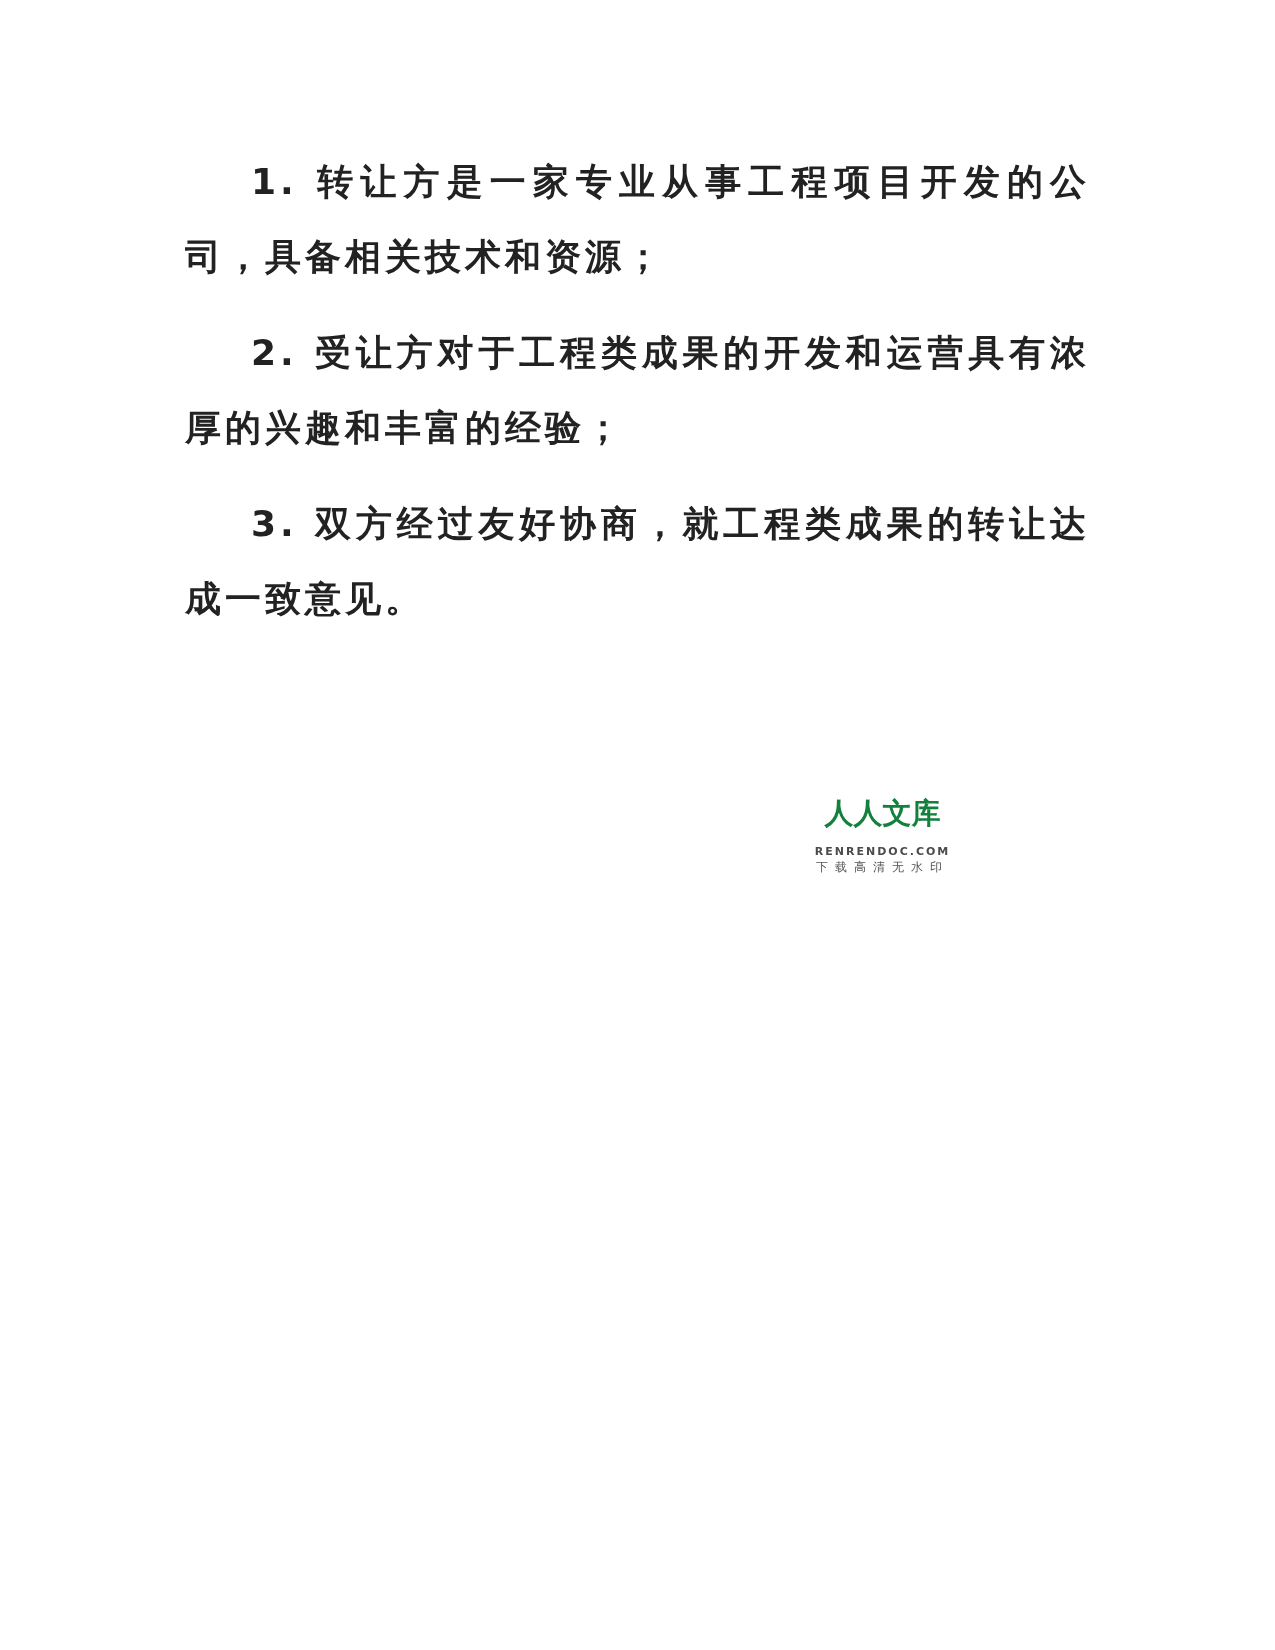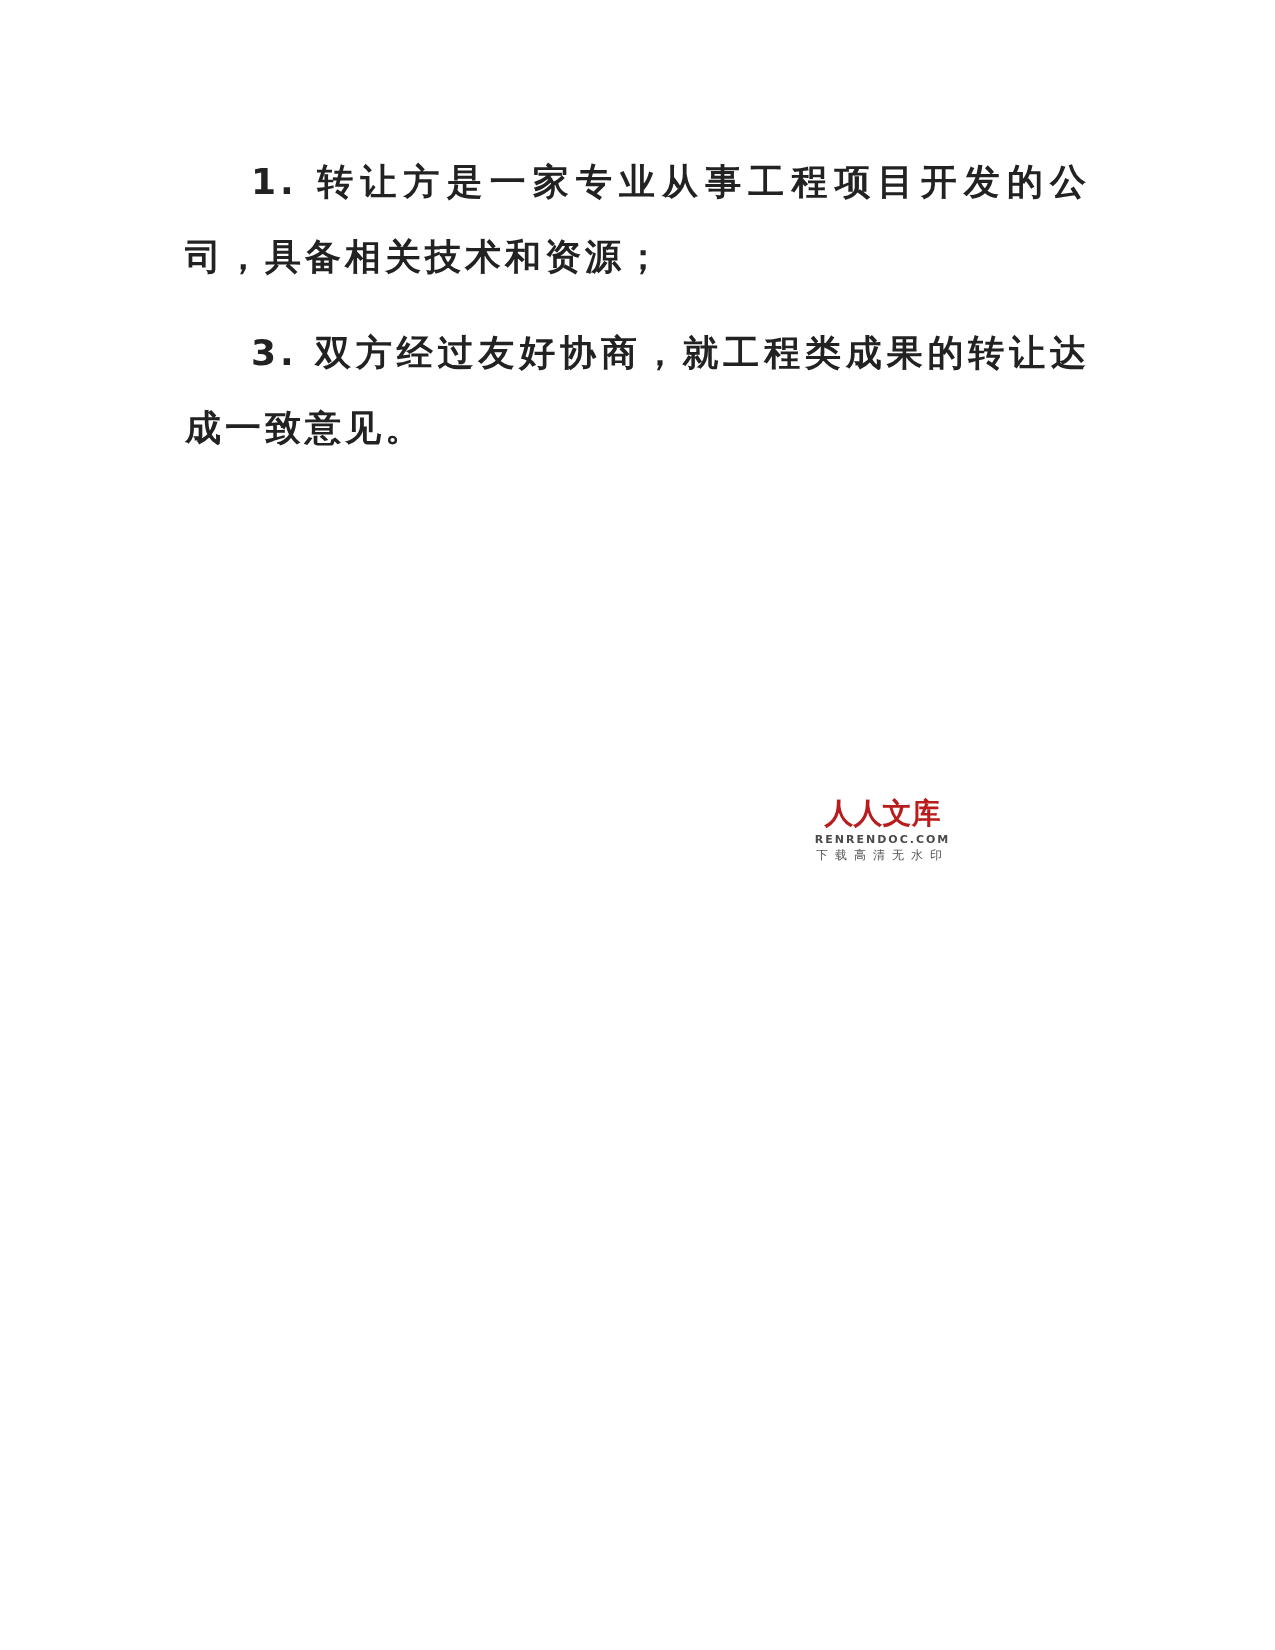--- a/index.html
+++ b/index.html
@@ -60,26 +60,26 @@
     text-align: center;
     mix-blend-mode: multiply;
     pointer-events: none;
   }
 
   .wm-title {
     font-size: 29px;
     line-height: 29px;
     font-weight: 700;
     letter-spacing: 0;
-    color: #b91c1c;
+    color: #15803d;
     white-space: nowrap;
   }
 
   .wm-domain {
-    margin-top: 6px;
+    margin-top: 18px;
     font-size: 11px;
     line-height: 11px;
     font-weight: 600;
     letter-spacing: 2px;
     color: #4a4a4a;
     white-space: nowrap;
   }
 
   .wm-slogan {
     margin-top: 4px;
@@ -92,20 +92,21 @@
     font-family: Liberation Serif, serif;
   }
 </style>
 </head>
 <body>
 
 <div class="page">
 
   <div class="content">
     <p class="para">1. 转让方是一家专业从事工程项目开发的公司，具备相关技术和资源；</p>
+    <p class="para">2. 受让方对于工程类成果的开发和运营具有浓厚的兴趣和丰富的经验；</p>
     <p class="para big-gap">3. 双方经过友好协商，就工程类成果的转让达成一致意见。</p>
   </div>
 
   <div class="watermark">
     <div class="wm-title">人人文库</div>
     <div class="wm-domain">RENRENDOC.COM</div>
     <div class="wm-slogan">下载高清无水印</div>
   </div>
 
 </div>

